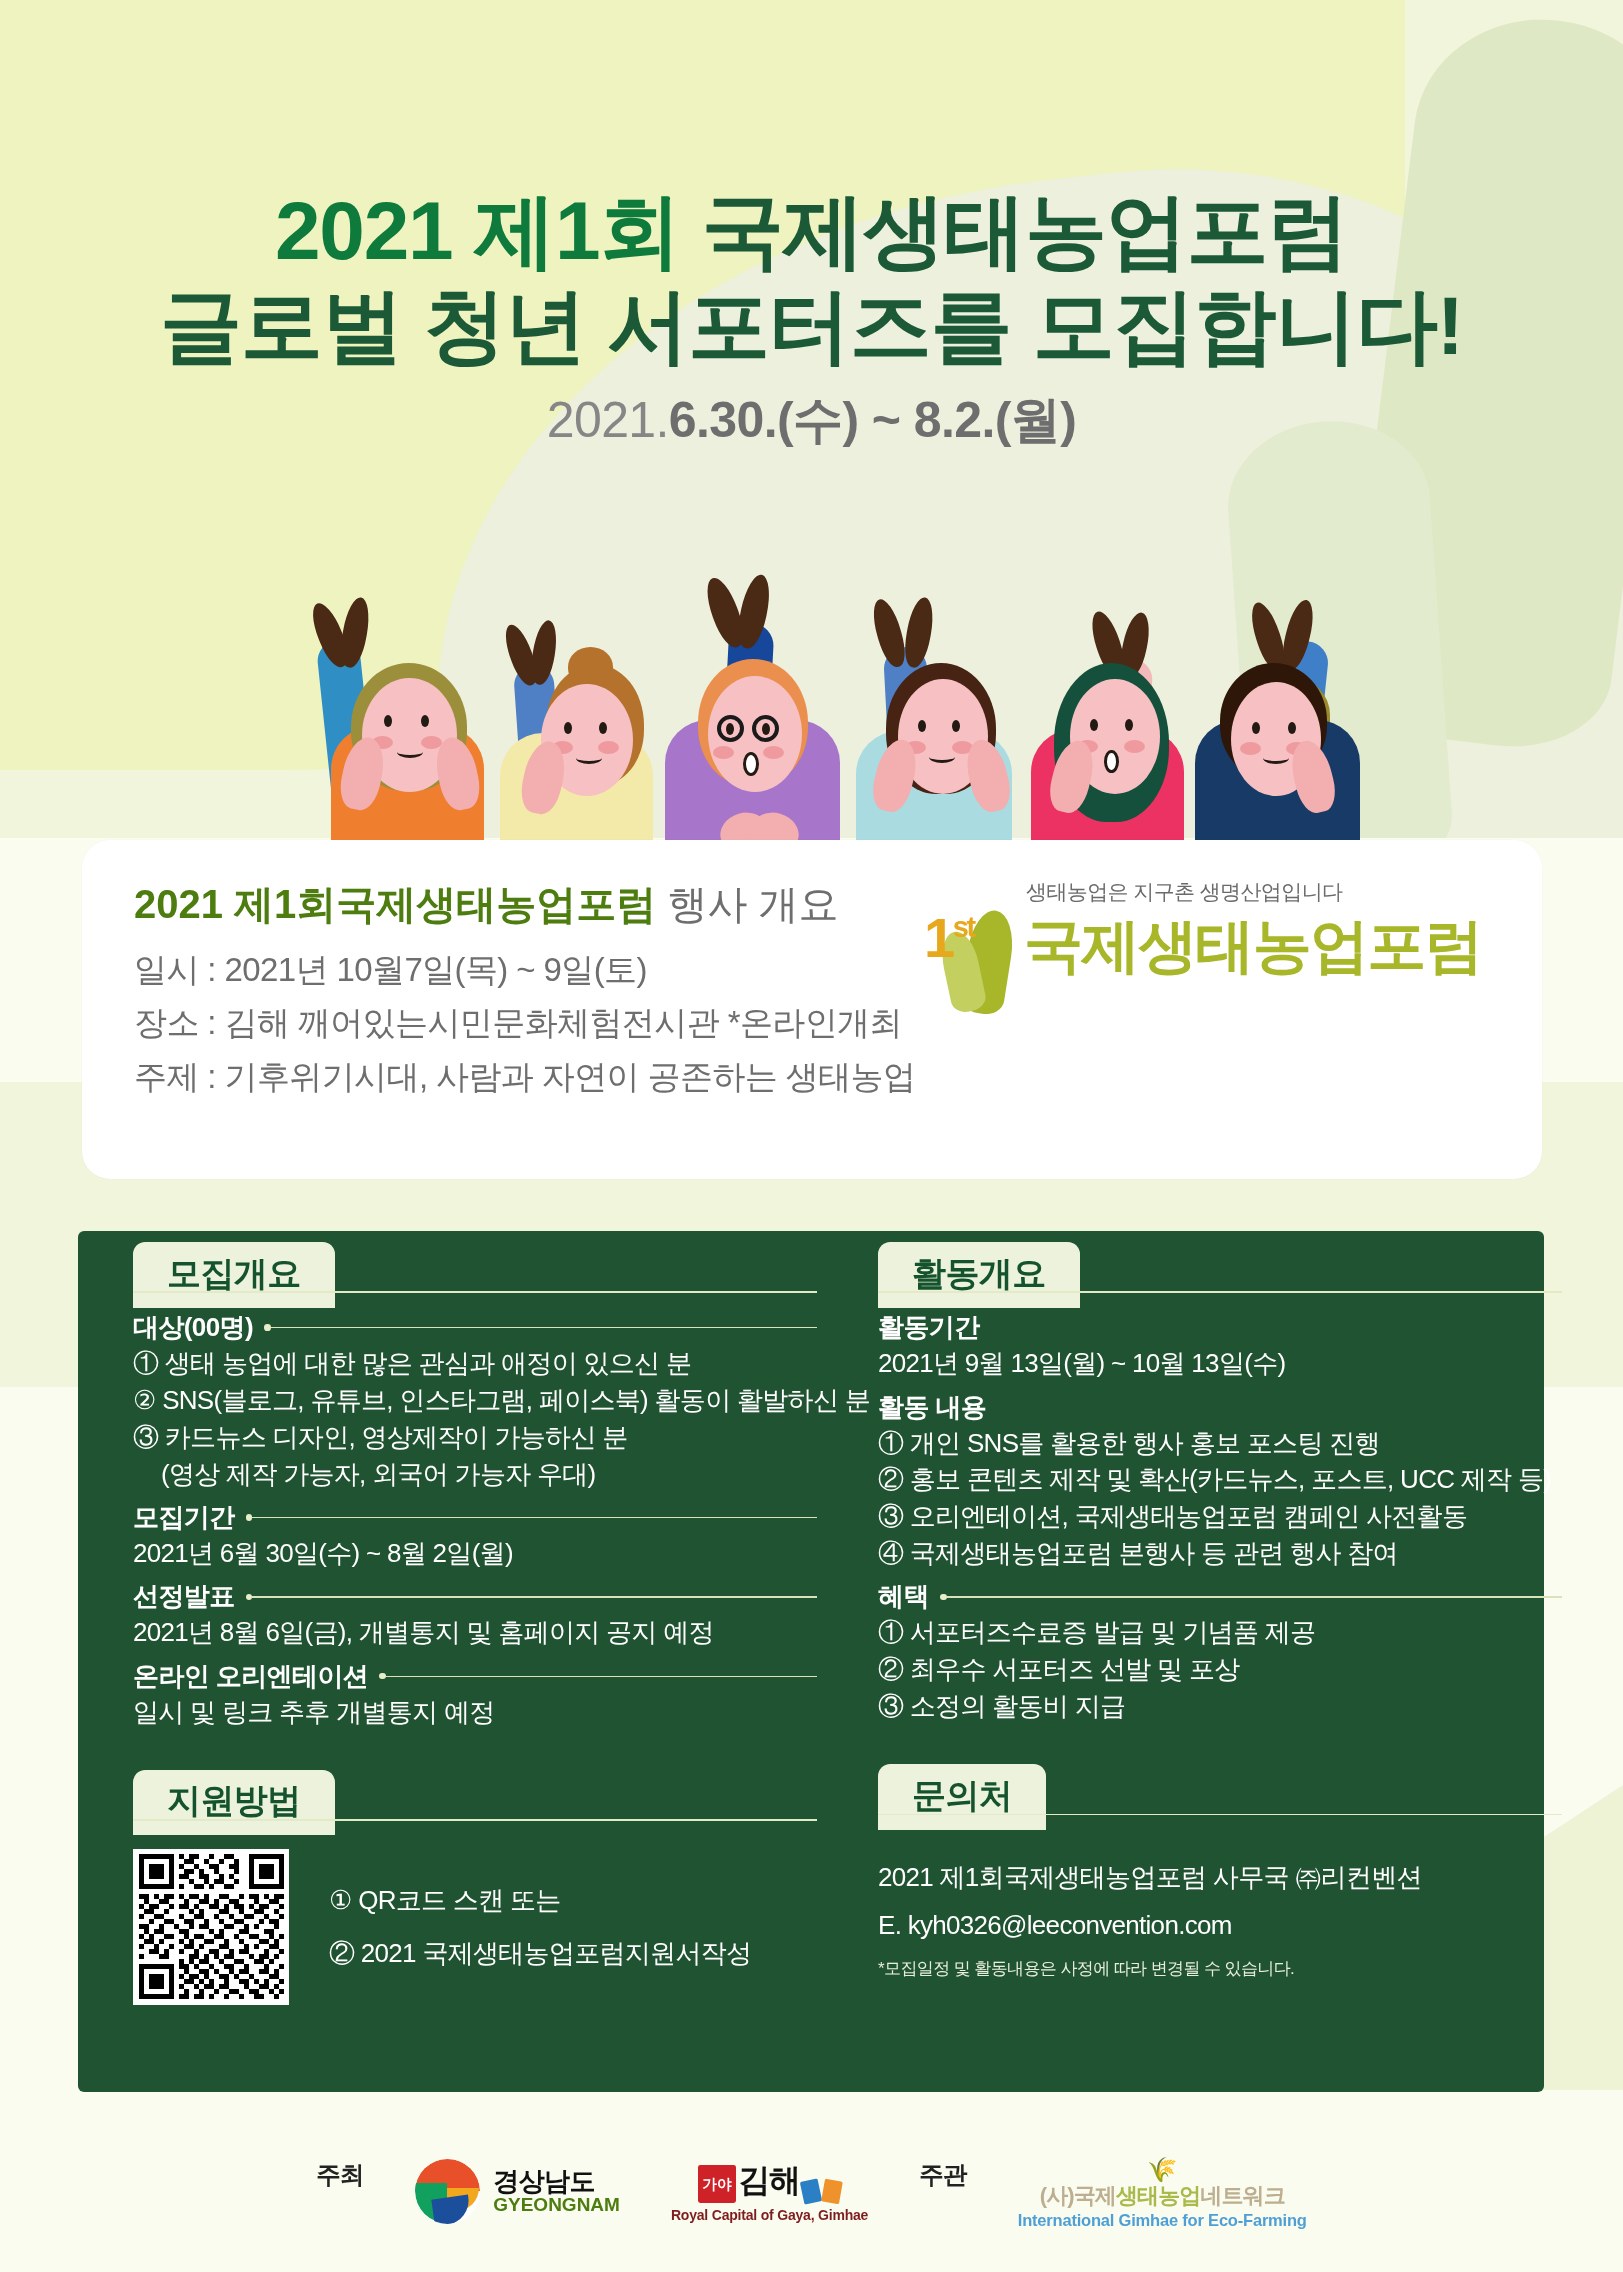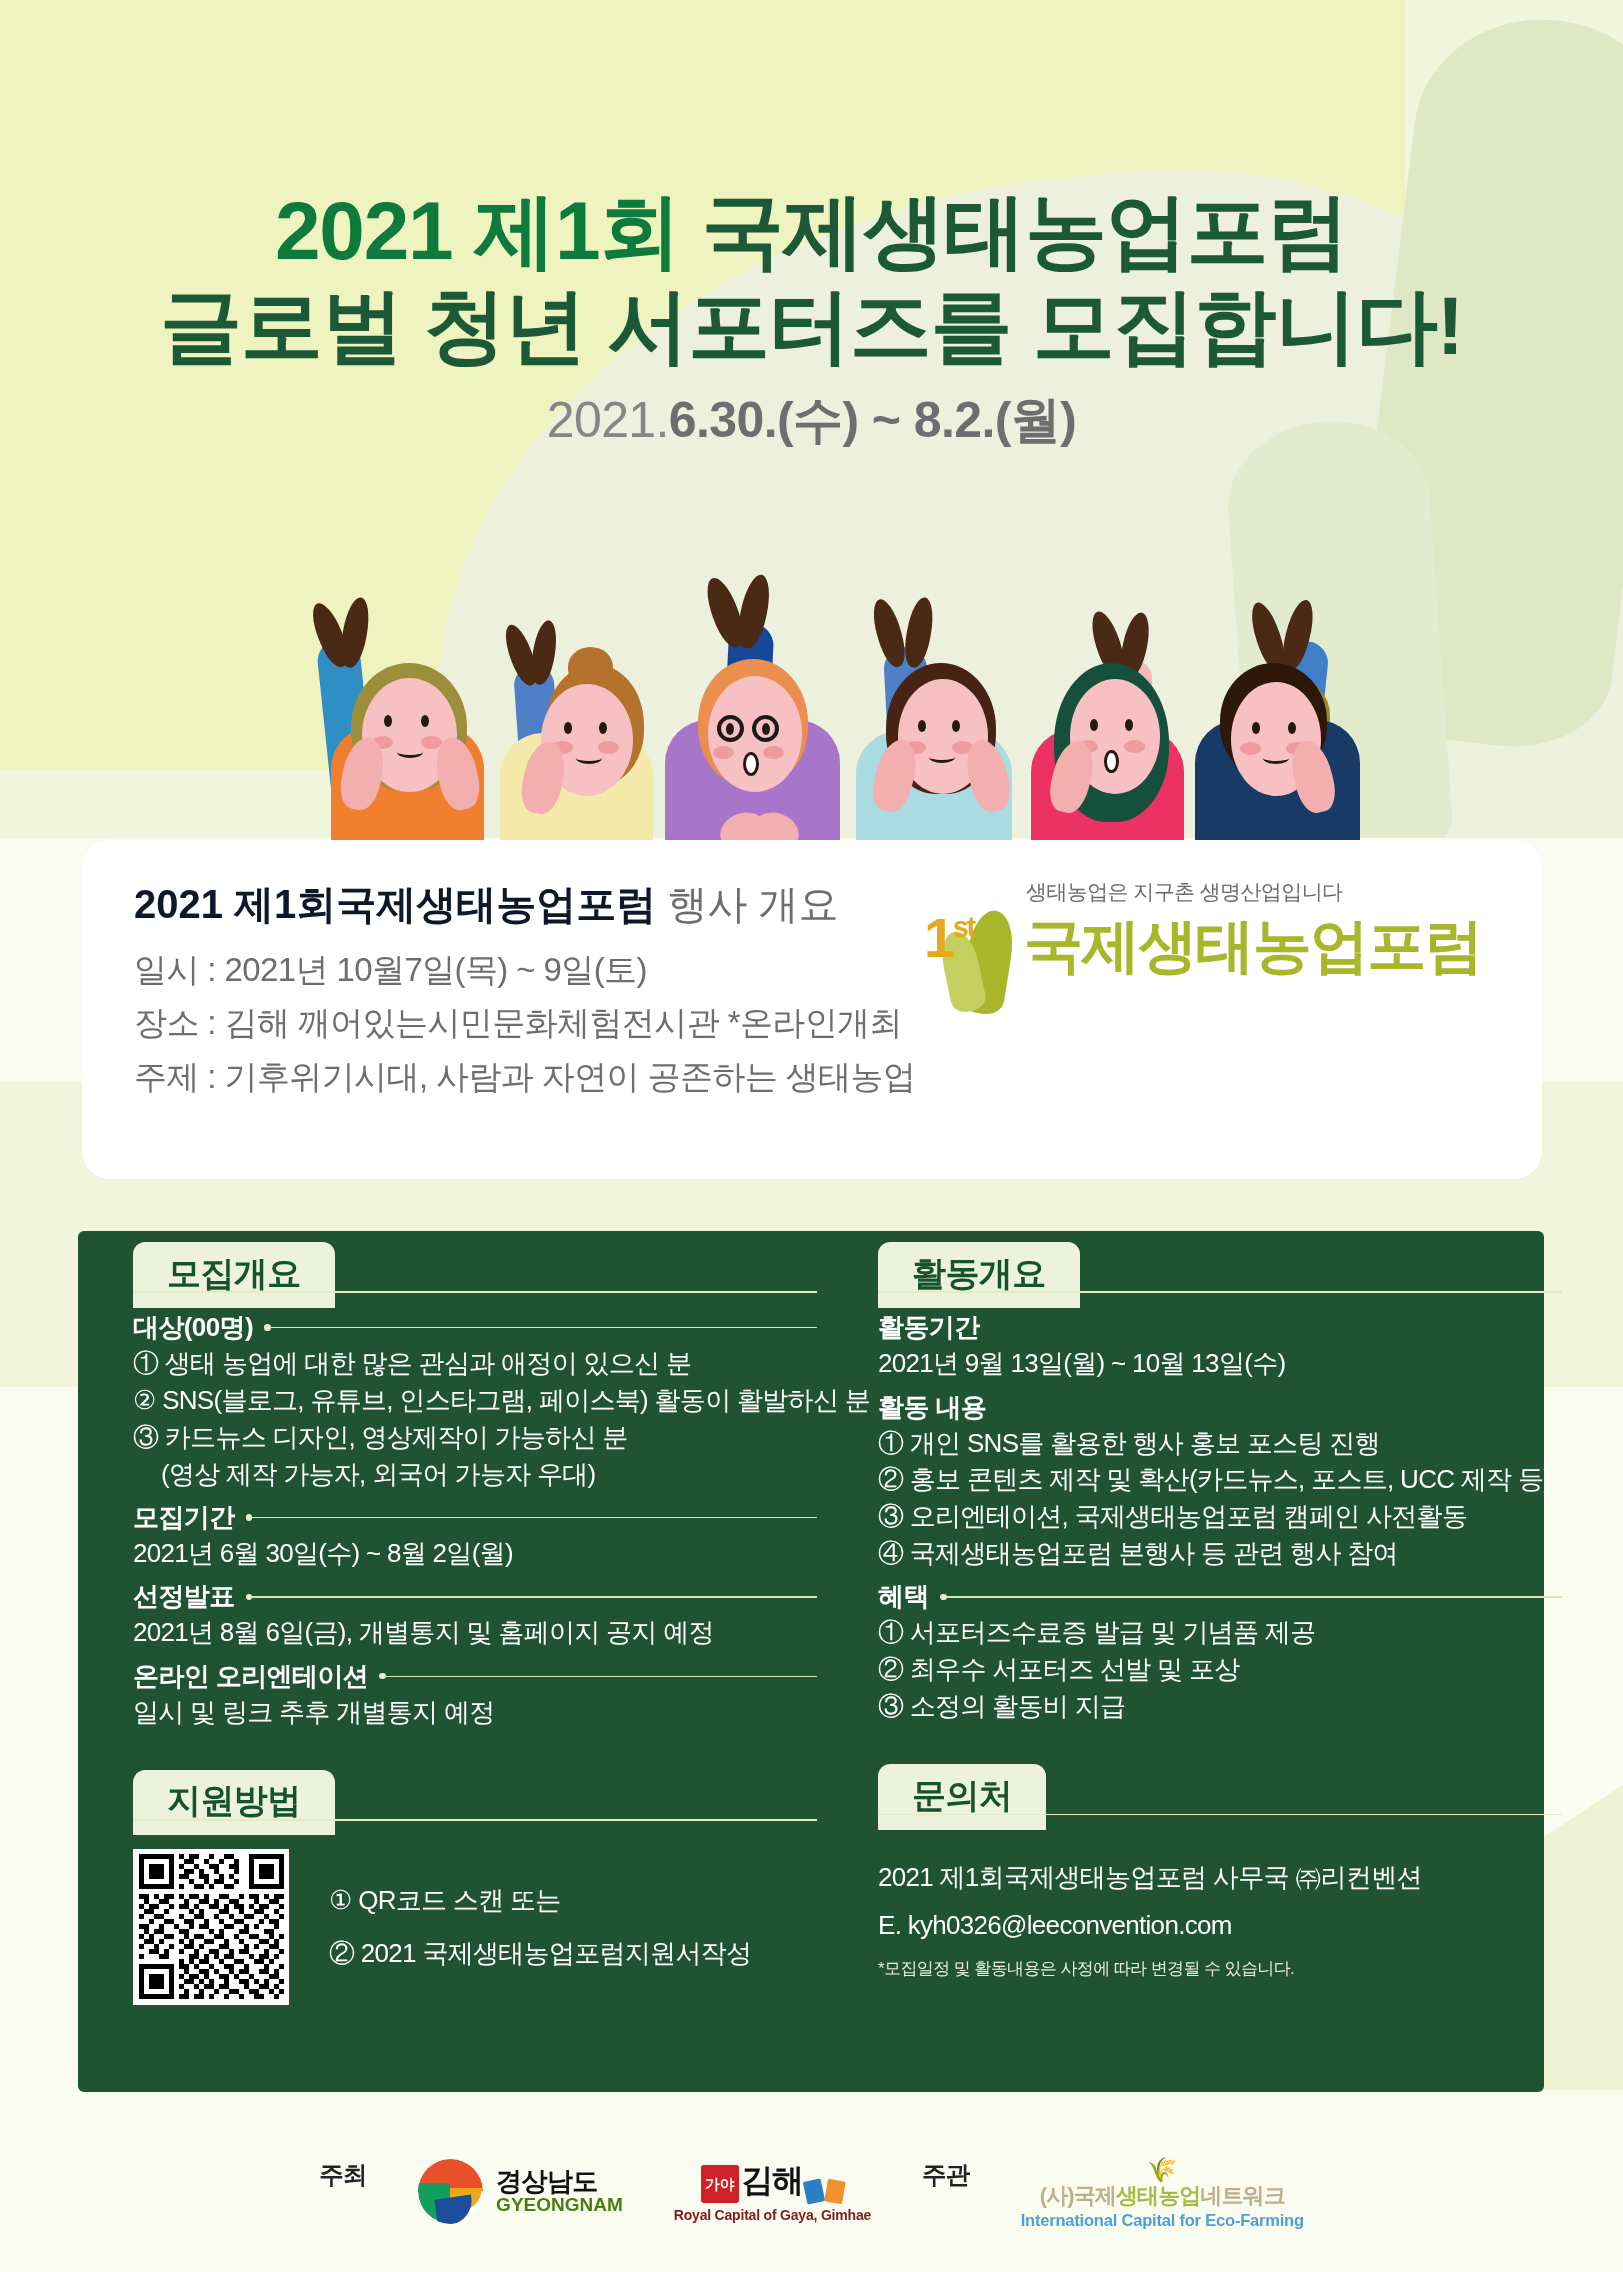--- a/index.html
+++ b/index.html
@@ -82,21 +82,21 @@
   .smile { position: absolute; width: 26px; height: 12.2px; border-bottom: 3.7px solid #241a14; border-radius: 0 0 50% 50%; }
   .glasses { position: absolute; width: 27px; height: 27px; border: 4.3px solid #1a1a1a; border-radius: 50%; }
 
   
   .info-card {
     position: absolute; left: 82px; top: 840px; width: 1460px; height: 339px;
     background: #ffffff; border-radius: 28px; z-index: 7;
     box-shadow: 0 0 0 0.6px rgba(0,0,0,.02);
   }
   .info-title { position: absolute; left: 52px; top: 37px; font-size: 40px; color: #6e6e6e; white-space: nowrap; }
-  .info-title b { font-weight: 800; color: #0f172a; }
+  .info-title b { font-weight: 800; color: #4d7c0f; }
   .info-title .it-light { font-weight: 500; }
   .info-lines { position: absolute; left: 52px; top: 103px; }
   .info-line { font-size: 33px; color: #6e6e6e; line-height: 1.62; font-weight: 500; letter-spacing: -0.6px; white-space: nowrap; }
   .forum-logo { position: absolute; right: 79px; top: 38px; width: 611px; height: 140px; }
   .fl-tag { position: absolute; right: 0; top: 0; width: 100%; text-align: left; padding-left: 174px;
             font-size: 21px; color: #6b6b6b; letter-spacing: -0.6px; white-space: nowrap; }
   .fl-1st { position: absolute; left: 72px; top: 27px; font-size: 56px; font-weight: 800; color: #e8a81d; letter-spacing: -2.4px; z-index: 3;}
   .fl-1st sup { font-size: 29px; }
   .fl-leafA { position: absolute; left: 114px; top: 32px; width: 44px; height: 104px; background: #a8b72a;
               border-radius: 50% 50% 45% 45% / 42% 42% 15% 15%; transform: rotate(9deg); }
@@ -653,18 +653,18 @@
         <div class="gh-flag2"></div>
       </div>
       <div class="gh-sub">Royal Capital of Gaya, Gimhae</div>
     </div>
 
     <div class="f-label">주관</div>
 
     <div class="inef">
       <div class="inef-wheat">🌾</div>
       <div class="inef-ko"><span>(사)국제</span><span class="hl">생태농업</span><span>네트워크</span></div>
-      <div class="inef-en">International Capital for Eco-Farming</div>
+      <div class="inef-en">International Gimhae for Eco-Farming</div>
     </div>
   </div>
 
 </div>
 
 
 </body></html>

